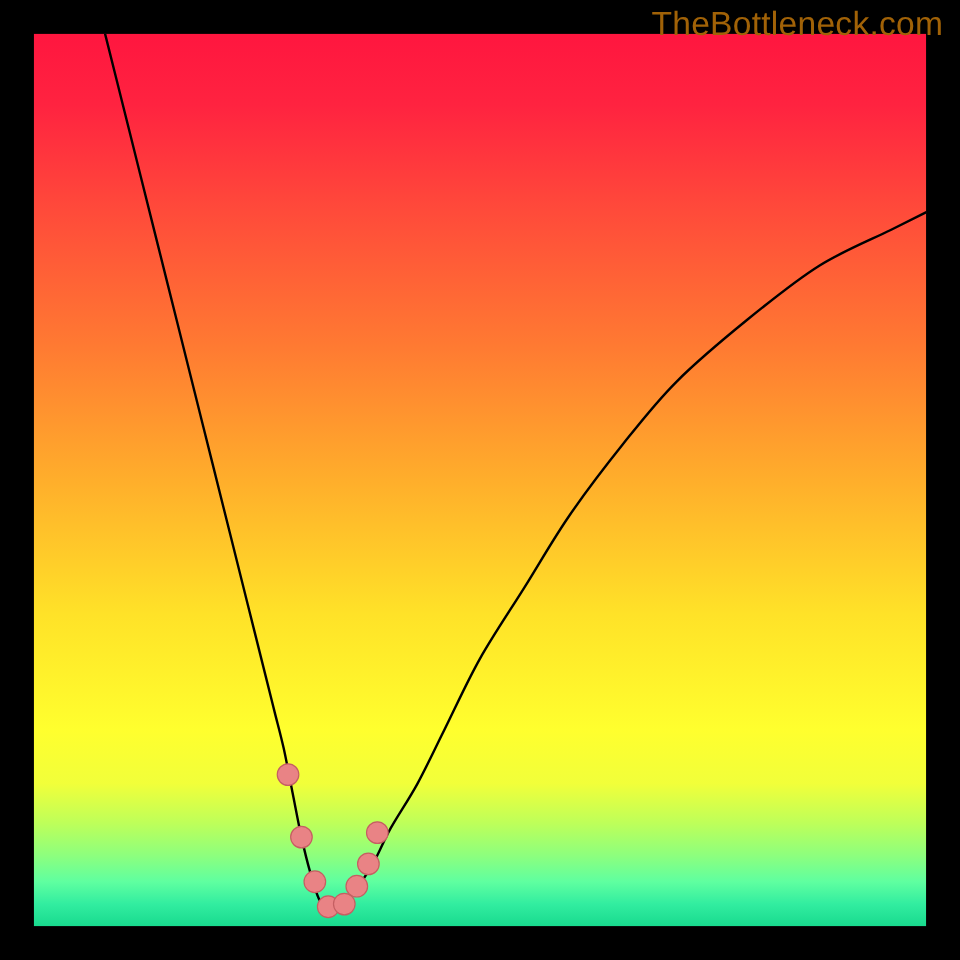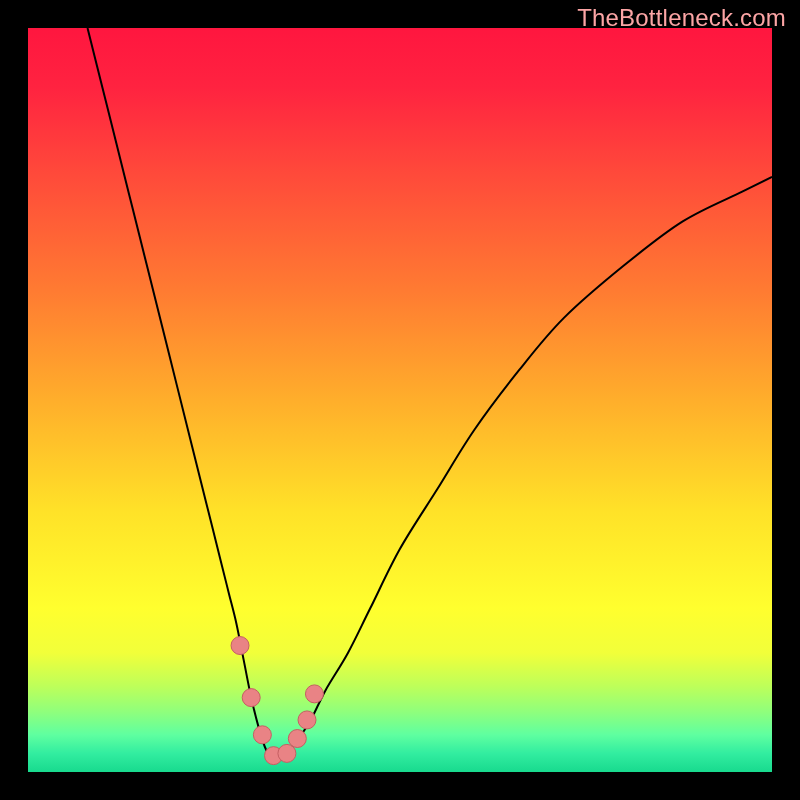--- a/index.html
+++ b/index.html
@@ -24,23 +24,23 @@
     top: 28px;
     width: 744px;
     height: 744px;
     overflow: hidden;
   }
   .watermark {
     position: absolute;
     top: 4px;
     right: 14px;
     font-family: Arial, Helvetica, sans-serif;
-    font-size: 24px;
+    font-size: 28px;
     font-weight: 500;
-    color: #fca5a5;
+    color: #a16207;
     letter-spacing: 0.2px;
   }
   svg { display: block; }
 </style>
 </head>
 <body>
 
 <div class="frame">
 
   <div class="plot">

